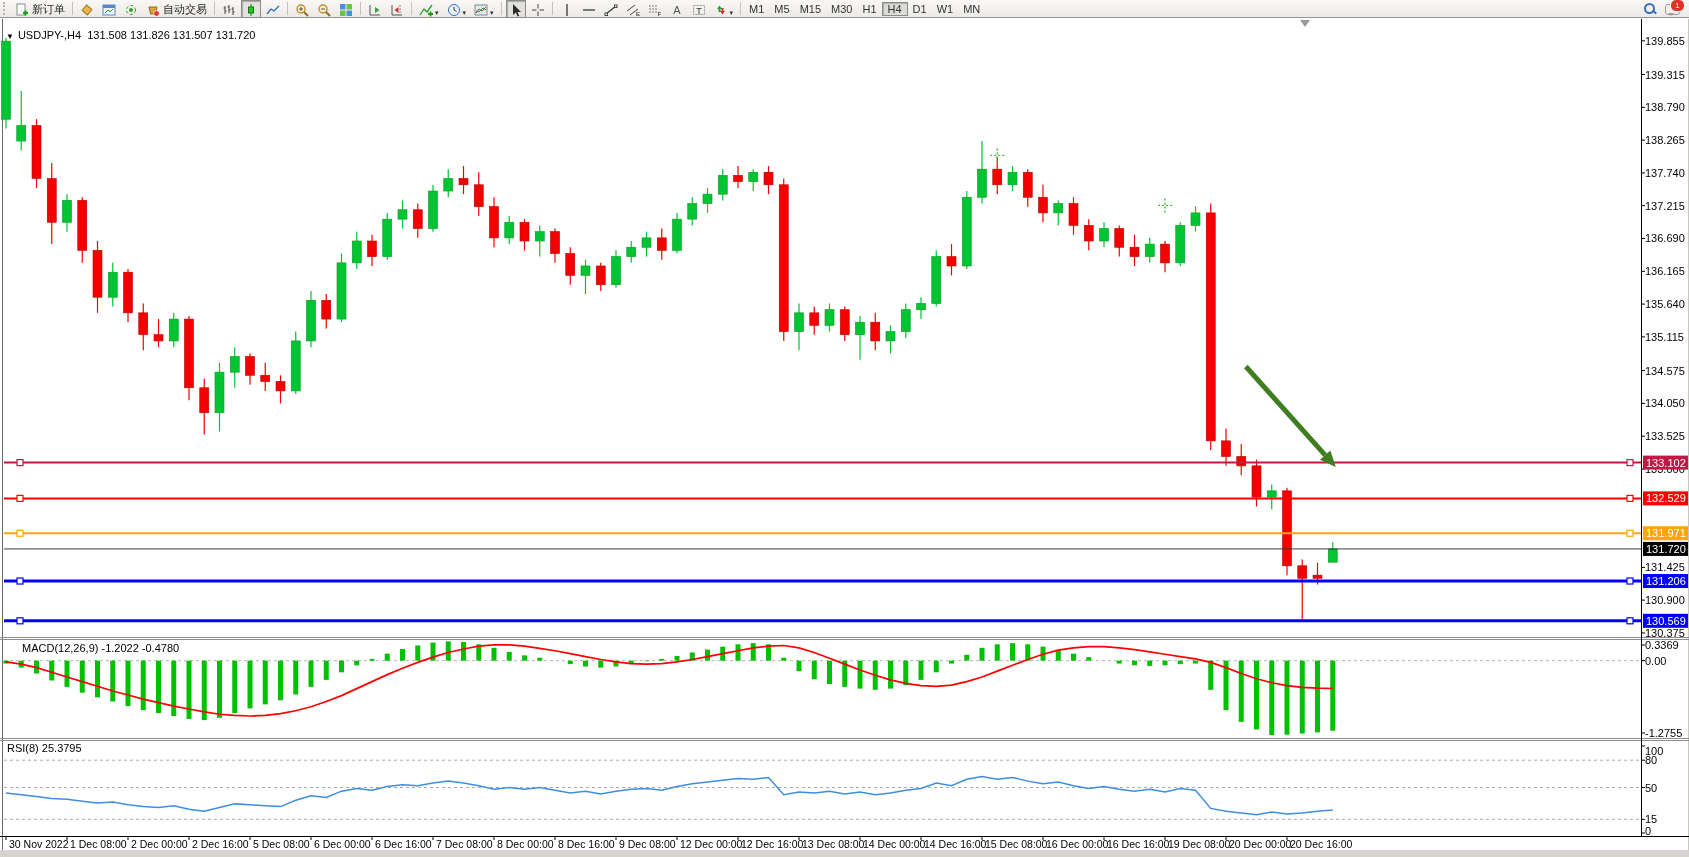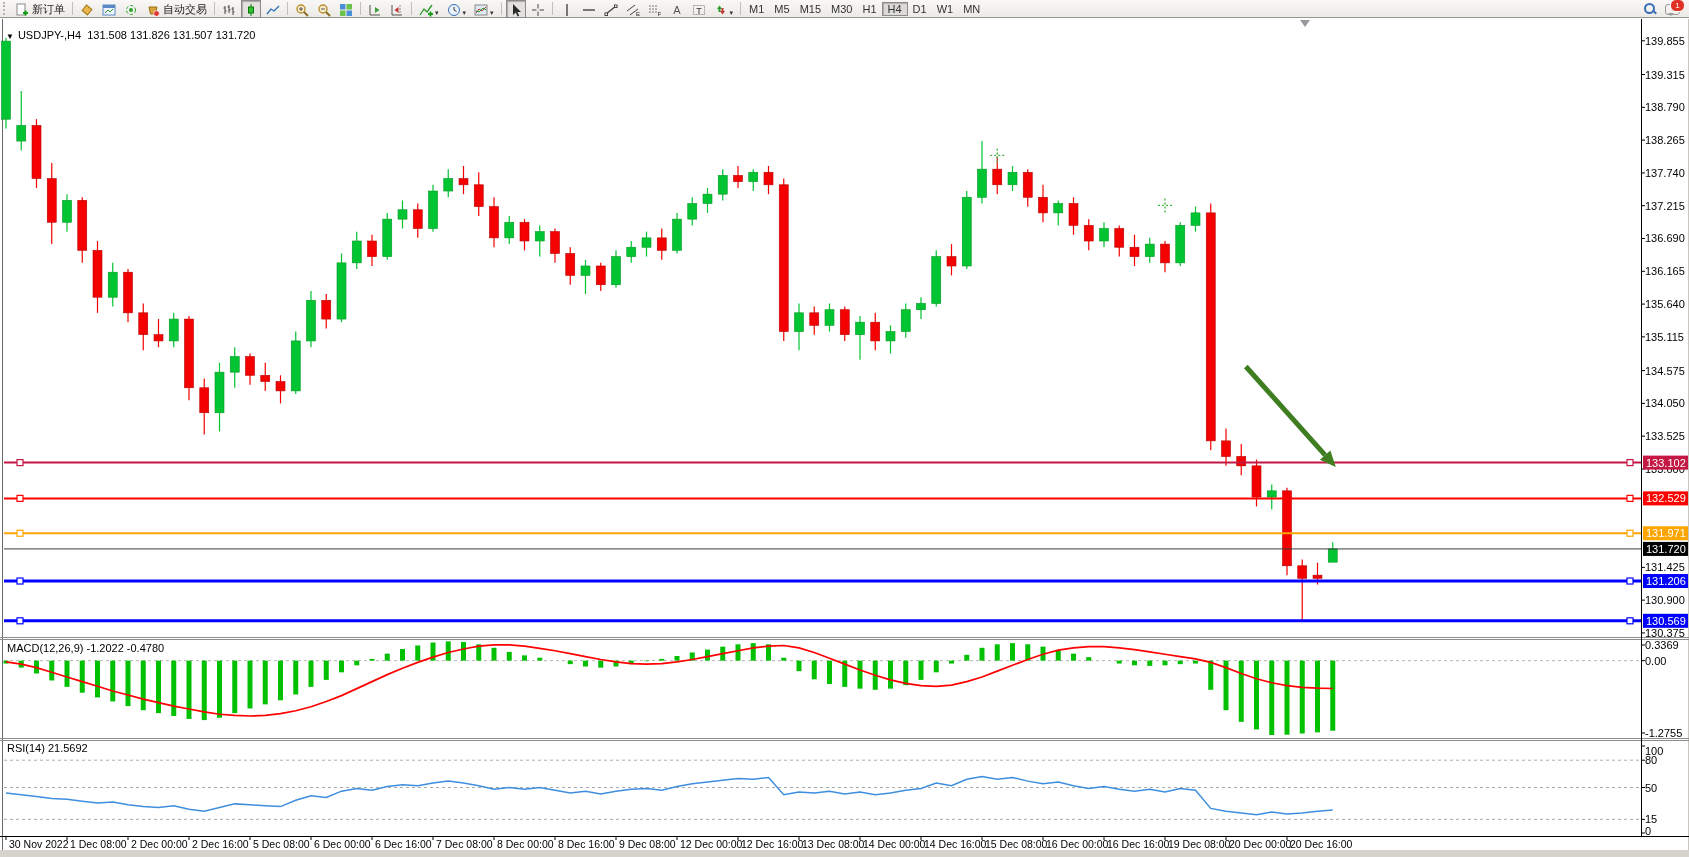--- a/index.html
+++ b/index.html
@@ -18,21 +18,21 @@
   .bubble{position:relative;width:16px;height:14px;margin:0 6px}
   .bubble-body{position:absolute;left:0;top:2px;width:13px;height:9px;background:#f2f1ef;border:1px solid #9a9a9a;border-radius:3px}
   .bubble-tail{position:absolute;left:3px;top:11px;width:0;height:0;border:3px solid transparent;border-top-color:#9a9a9a}
   .badge{position:absolute;right:-4px;top:-3px;min-width:11px;height:11px;border-radius:6px;background:#e03224;color:#fff;
     font-size:8px;line-height:11px;text-align:center;padding:0 1px;border:1px solid #fff}
   .mag{position:relative;width:14px;height:14px;margin:0 2px}
   .mag-glass{position:absolute;left:1px;top:1px;width:7px;height:7px;border:2px solid #3a6fb5;border-radius:50%}
   .mag-handle{position:absolute;left:9px;top:9px;width:5px;height:2px;background:#3a6fb5;transform:rotate(45deg)}
   .overlay-label{position:absolute;font-size:11px;color:#000;z-index:3;white-space:pre}
   #info-line{left:6px;top:29px}
-  #macd-label{left:7px;top:642px}
+  #macd-label{left:22px;top:642px}
   #rsi-label{left:7px;top:742px}
   .tri{font-size:8px;color:#000;margin-right:4px}
   svg text{font-family:"Liberation Sans","DejaVu Sans",sans-serif}
   #chart-svg{position:absolute;left:0;top:0;z-index:1}
 </style>
 </head>
 <body>
 
 <div class="toolbar">
   <span class="grip"></span>
@@ -636,13 +636,13 @@
     <line x1="1165" y1="836" x2="1165" y2="840" stroke="#000"></line>
     <text x="1168" y="848" font-size="10.5" fill="#000">19 Dec 08:00</text>
     <line x1="1226" y1="836" x2="1226" y2="840" stroke="#000"></line>
     <text x="1229" y="848" font-size="10.5" fill="#000">20 Dec 00:00</text>
     <line x1="1287" y1="836" x2="1287" y2="840" stroke="#000"></line>
     <text x="1290" y="848" font-size="10.5" fill="#000">20 Dec 16:00</text>
   </svg>
 
 <div class="overlay-label" id="info-line"><span class="tri">▼</span><span>USDJPY-,H4  131.508 131.826 131.507 131.720</span></div>
 <div class="overlay-label" id="macd-label">MACD(12,26,9) -1.2022 -0.4780</div>
-<div class="overlay-label" id="rsi-label">RSI(14) 21.5692</div>
+<div class="overlay-label" id="rsi-label">RSI(8) 25.3795</div>
 
 </body></html>

